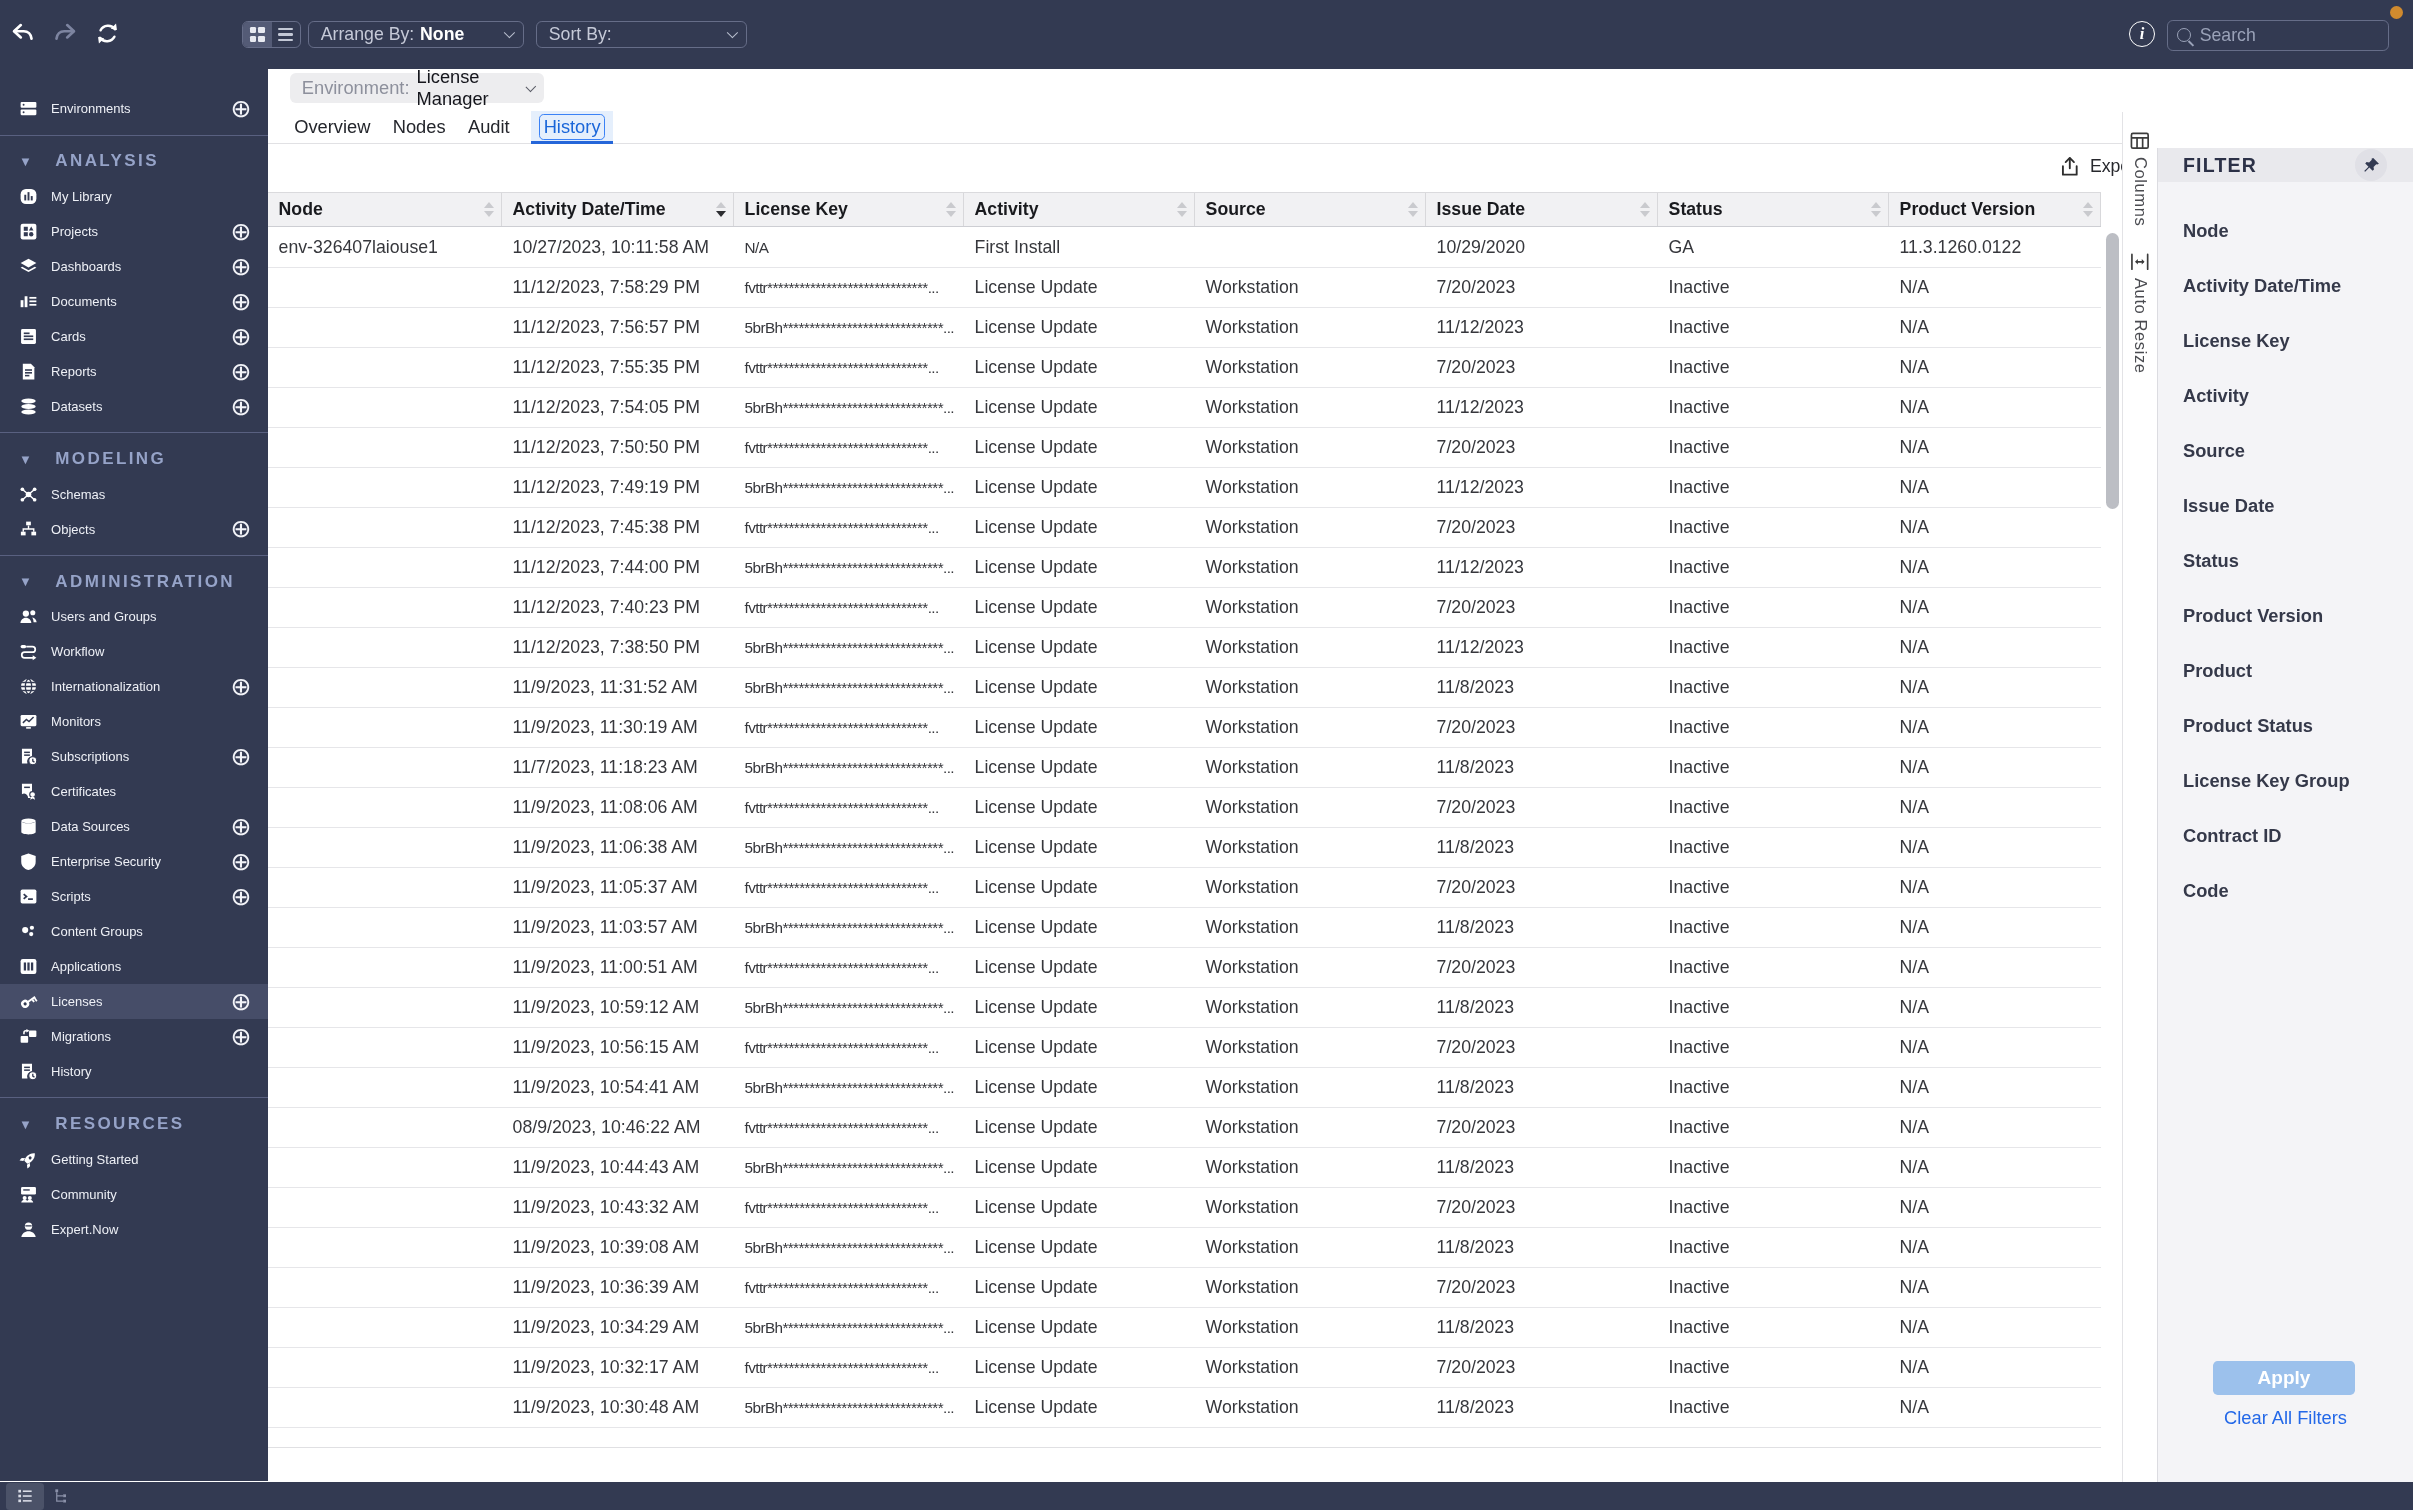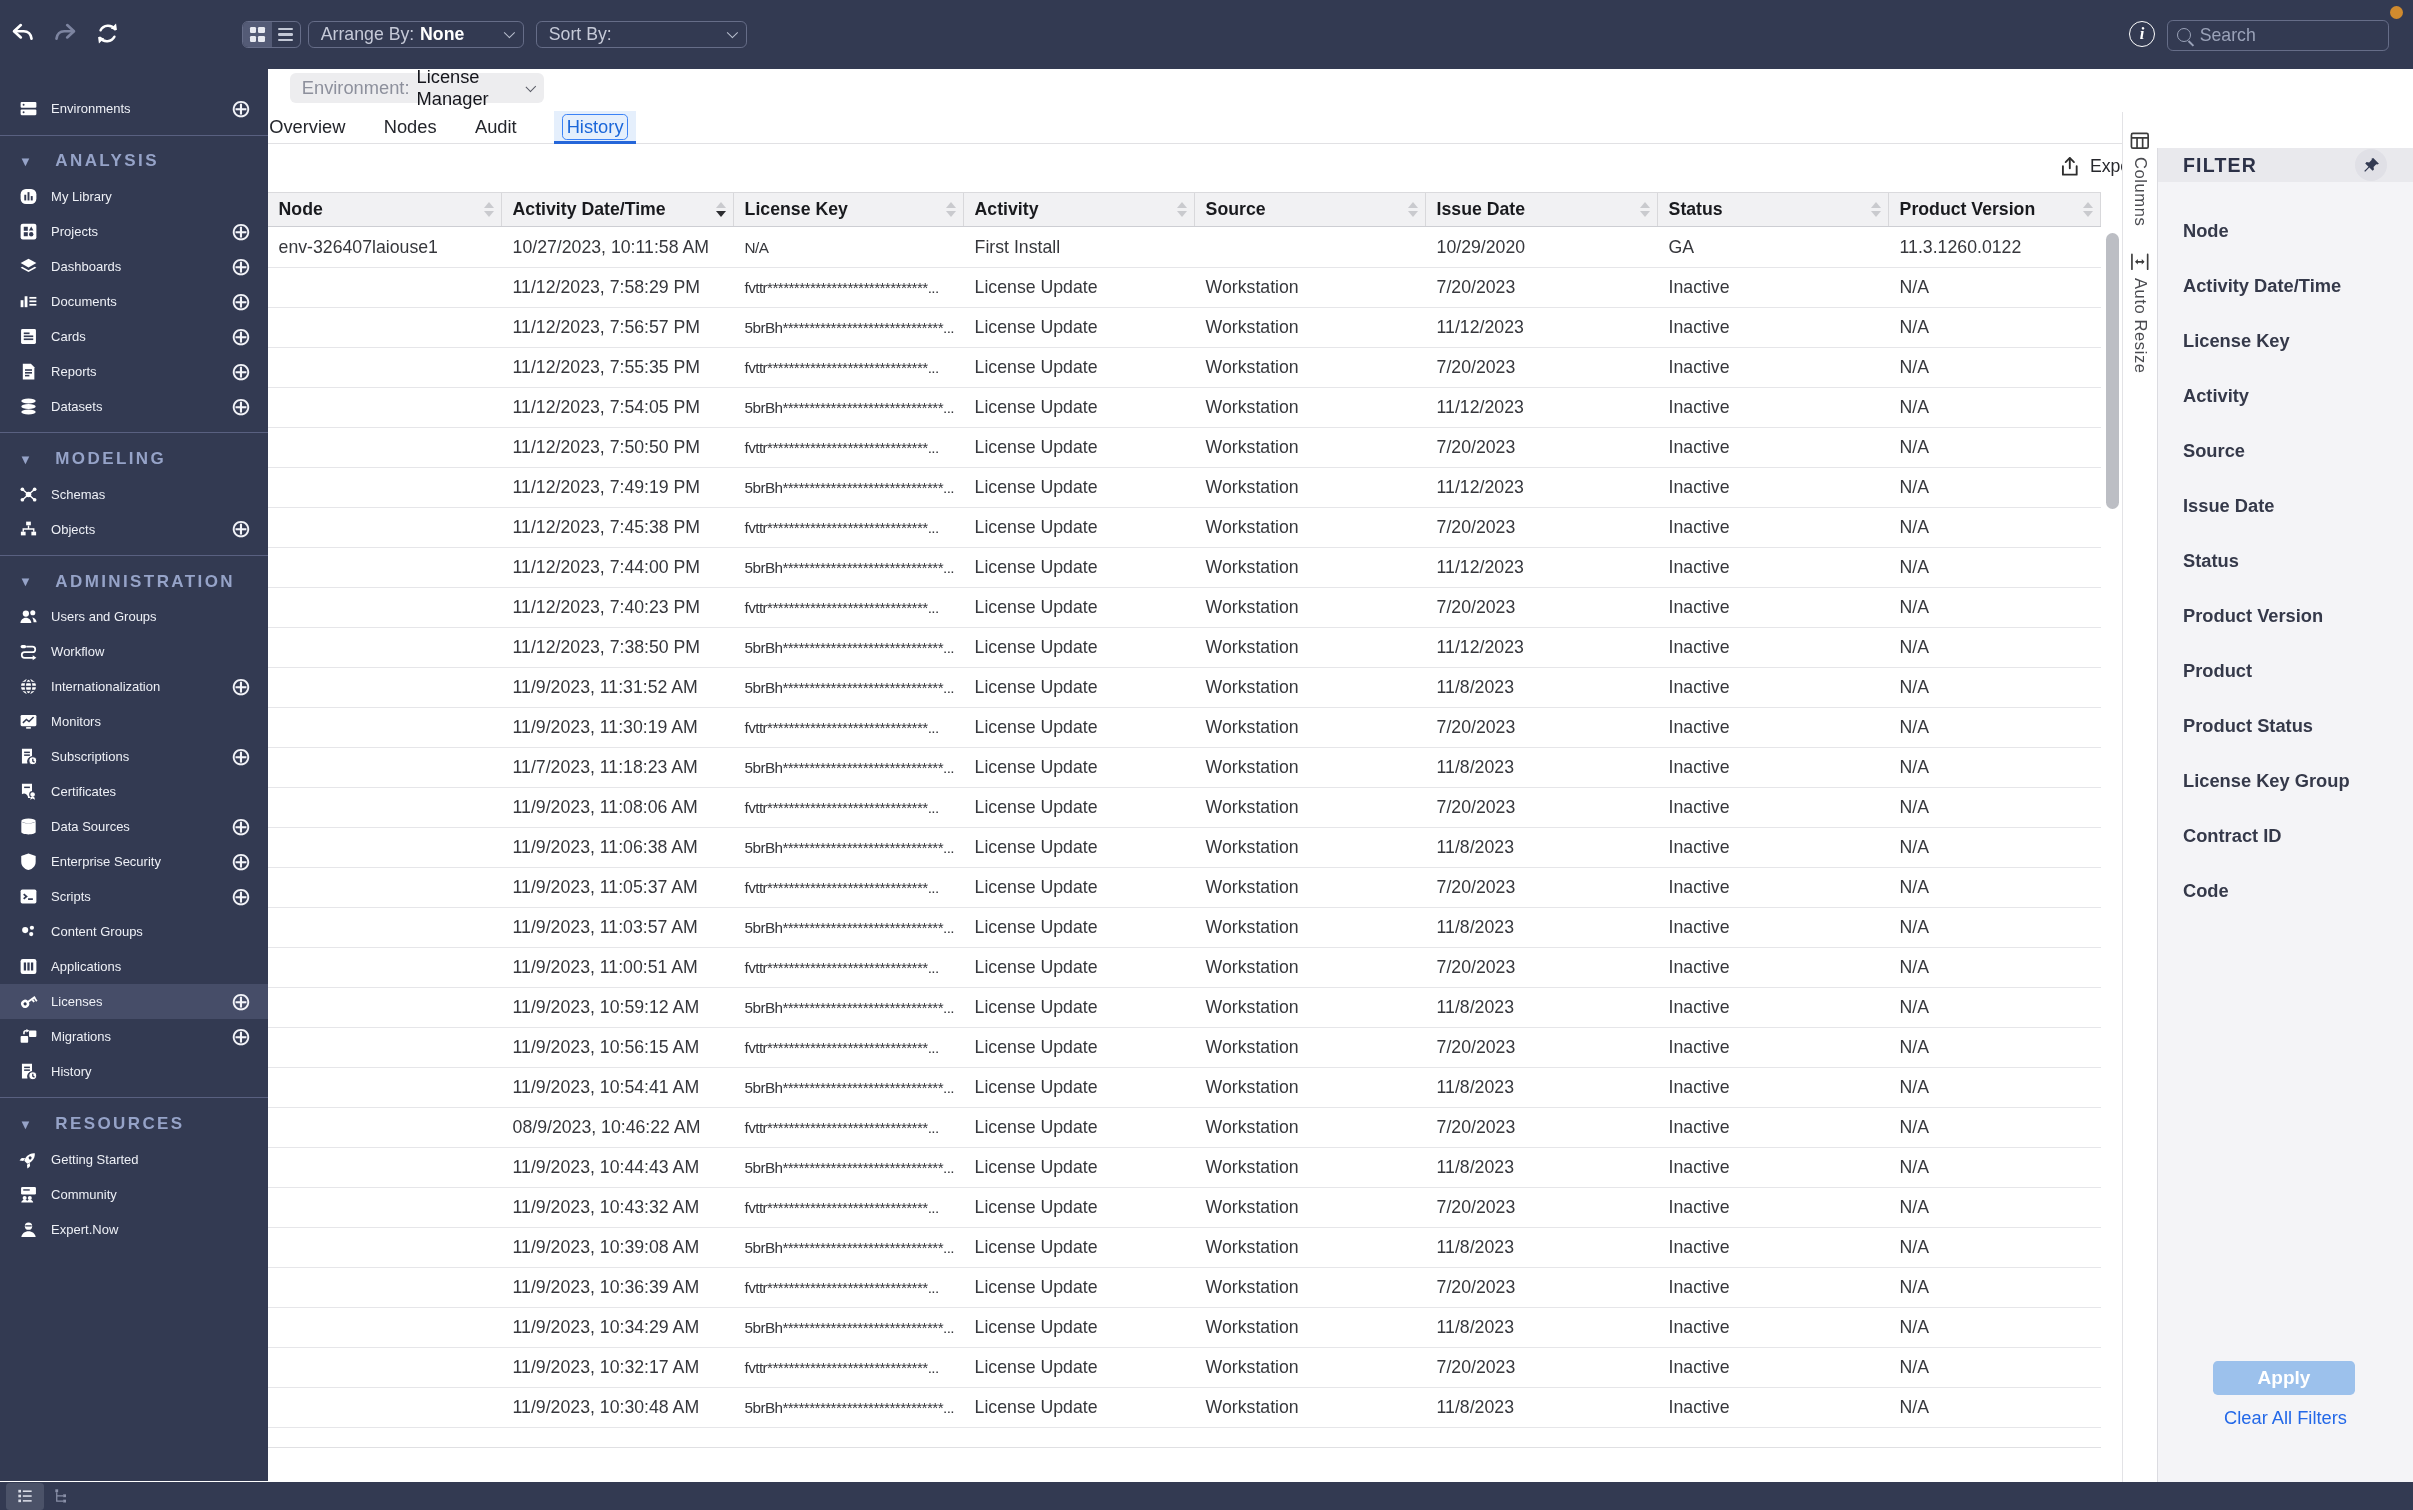--- a/index.html
+++ b/index.html
@@ -42,21 +42,21 @@
   .s-section { height:35px; display:flex; align-items:center; padding-left:19px; color:#96a3c8; font-weight:bold; font-size:17px; letter-spacing:2.4px; }
   .s-caret { font-size:13px; margin-right:21px; color:#96a3c8; }
   .s-div { height:0; border-top:1.2px solid #596080; margin:8.3px 0; }
 
   
   .main { position:absolute; left:268px; top:69px; right:0; bottom:29.5px; background:#fff; }
   .envpill { position:absolute; left:22px; top:4.1px; width:254px; height:29.5px; background:#ededef; border-radius:5.9px; display:flex; align-items:center; padding:0 11.8px; font-size:18.3px; cursor:pointer; }
   .envpill .lab { color:#8d909c; }
   .envpill .val { color:#15161c; margin-left:7px; font-weight:500; }
   .envpill .chev { color:#5a5c66; margin-left:auto; }
-  .tabsrow { position:absolute; left:0; top:42px; right:257px; height:33px; border-bottom:1.2px solid #e1e1e4; display:flex; align-items:stretch; gap:36px; }
+  .tabsrow { position:absolute; left:0; top:42px; right:257px; height:33px; border-bottom:1.2px solid #e1e1e4; display:flex; align-items:stretch; padding-left:25px; gap:20px; }
   .tab { display:flex; align-items:center; font-size:18.3px; color:#24262c; cursor:pointer; position:relative; padding:0 1.2px; }
   .tab.active { background:#e5effc; padding:0 8.3px; }
   .tab.active::after { content:""; position:absolute; left:0; right:0; bottom:-1.2px; height:3.5px; background:#2566d9; }
   .tab.active .tab-text { color:#1a66d9; border:1.8px solid #3b82f6; border-radius:4.7px; padding:0.6px 3.5px; }
   .exportbtn { position:absolute; left:1790px; top:86px; display:flex; align-items:center; gap:8.3px; font-size:17.7px; color:#27282d; cursor:pointer; }
   .exportbtn svg { width:23.6px; height:23.6px; }
 
   
   .thead { position:absolute; left:0; top:123px; width:1833px; height:35px; background:#f1f1f3; border-top:0.6px solid #dadadd; border-bottom:0.6px solid #cdced3; display:flex; }
   .th { position:relative; display:flex; align-items:center; padding-left:10.6px; border-right:0.6px solid #d8d8db; font-size:17.7px; font-weight:bold; color:#191a1e; }

